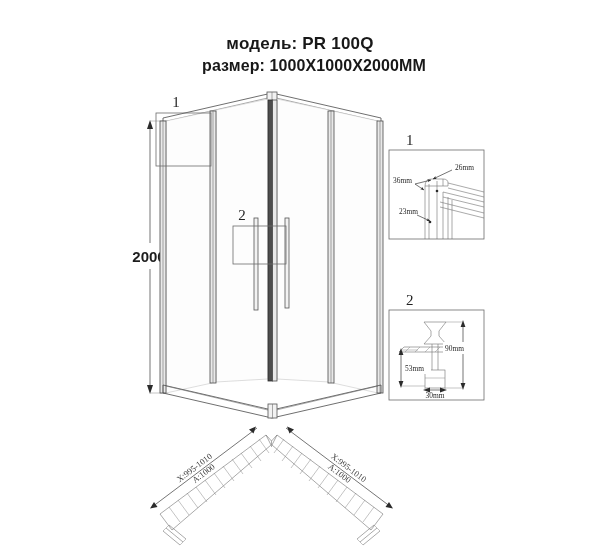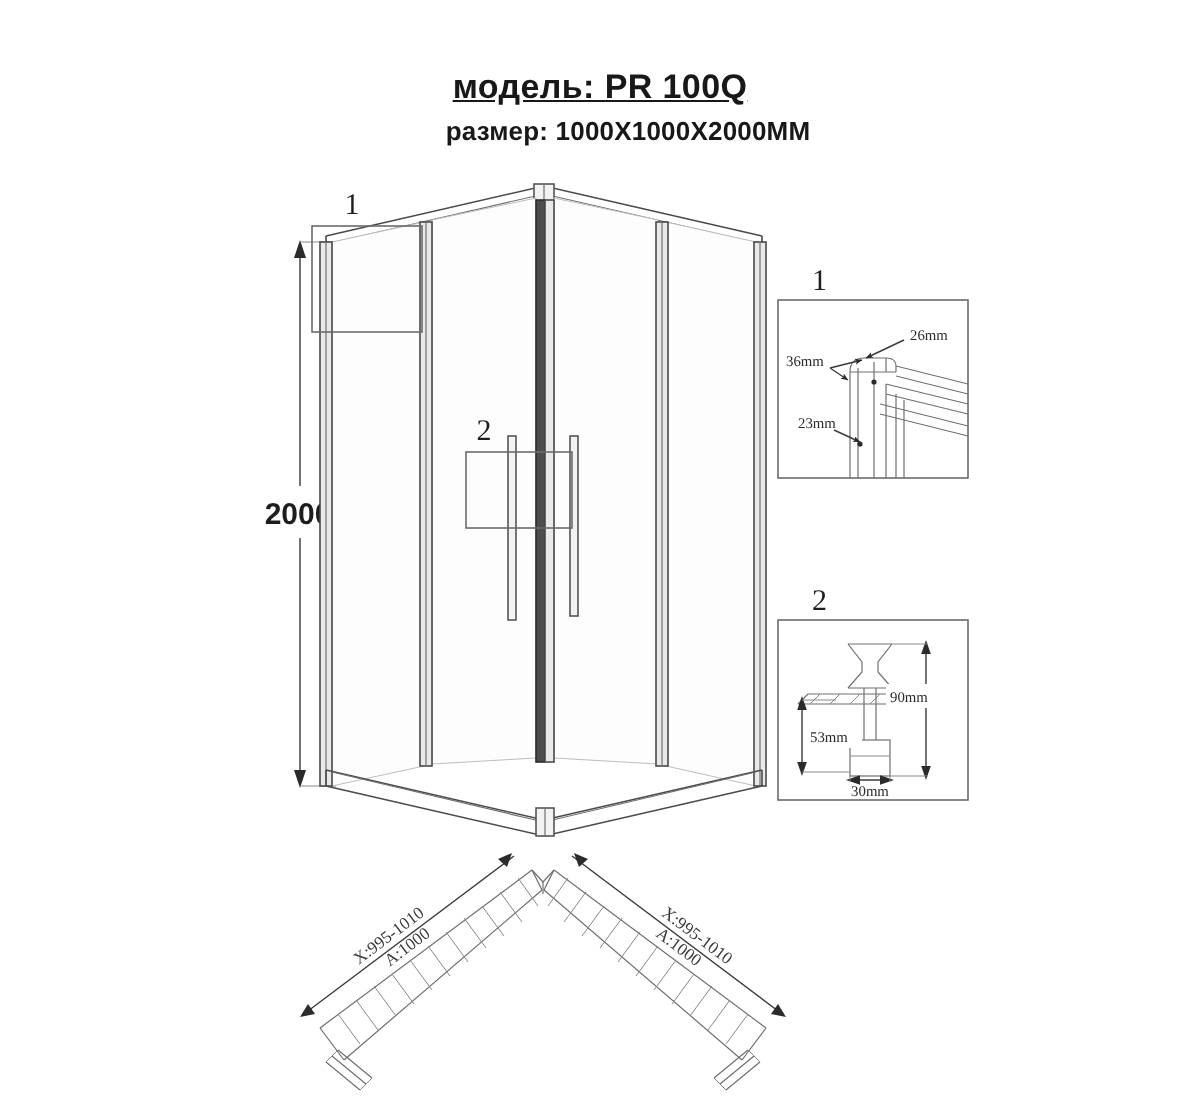--- a/index.html
+++ b/index.html
@@ -28,24 +28,23 @@
     width: 600px;
     text-align: center;
     pointer-events: none;
   }
   .title-line1 {
     font-size: 17px;
     font-weight: bold;
     letter-spacing: 0.2px;
     color: #181818;
     line-height: 20px;
-    text-decoration: underline;
   }
   .title-line2 {
-    font-size: 13px;
+    font-size: 16px;
     font-weight: bold;
     letter-spacing: 0.1px;
     color: #181818;
     line-height: 18px;
     margin-top: 3px;
     margin-left: 28px;
   }
   svg text {
     font-family: "Liberation Serif", serif;
     fill: #1f1f1f;

